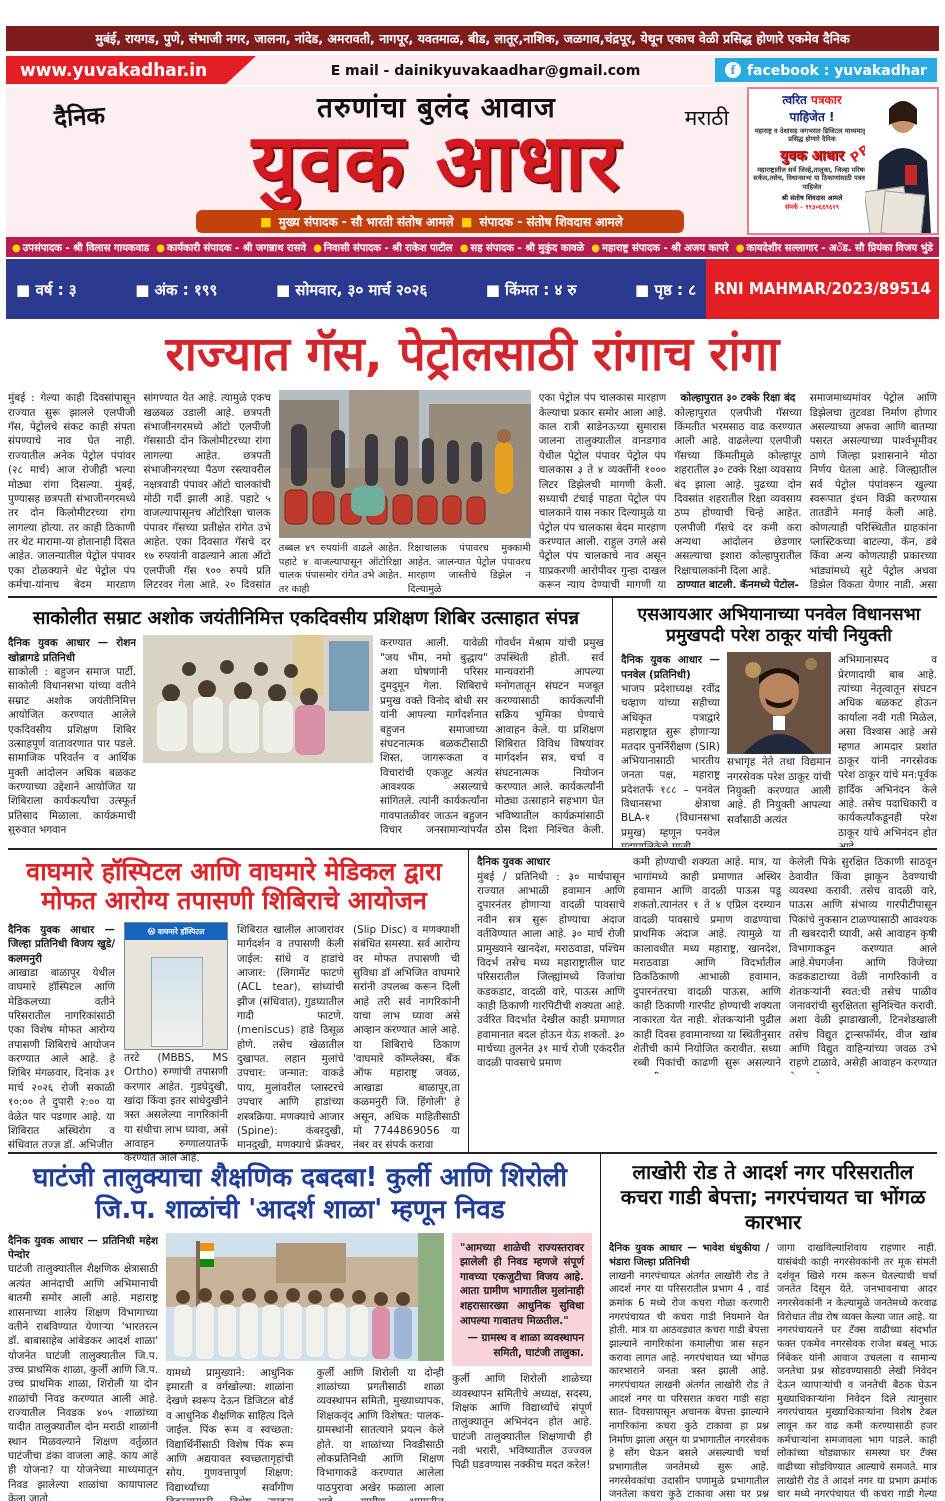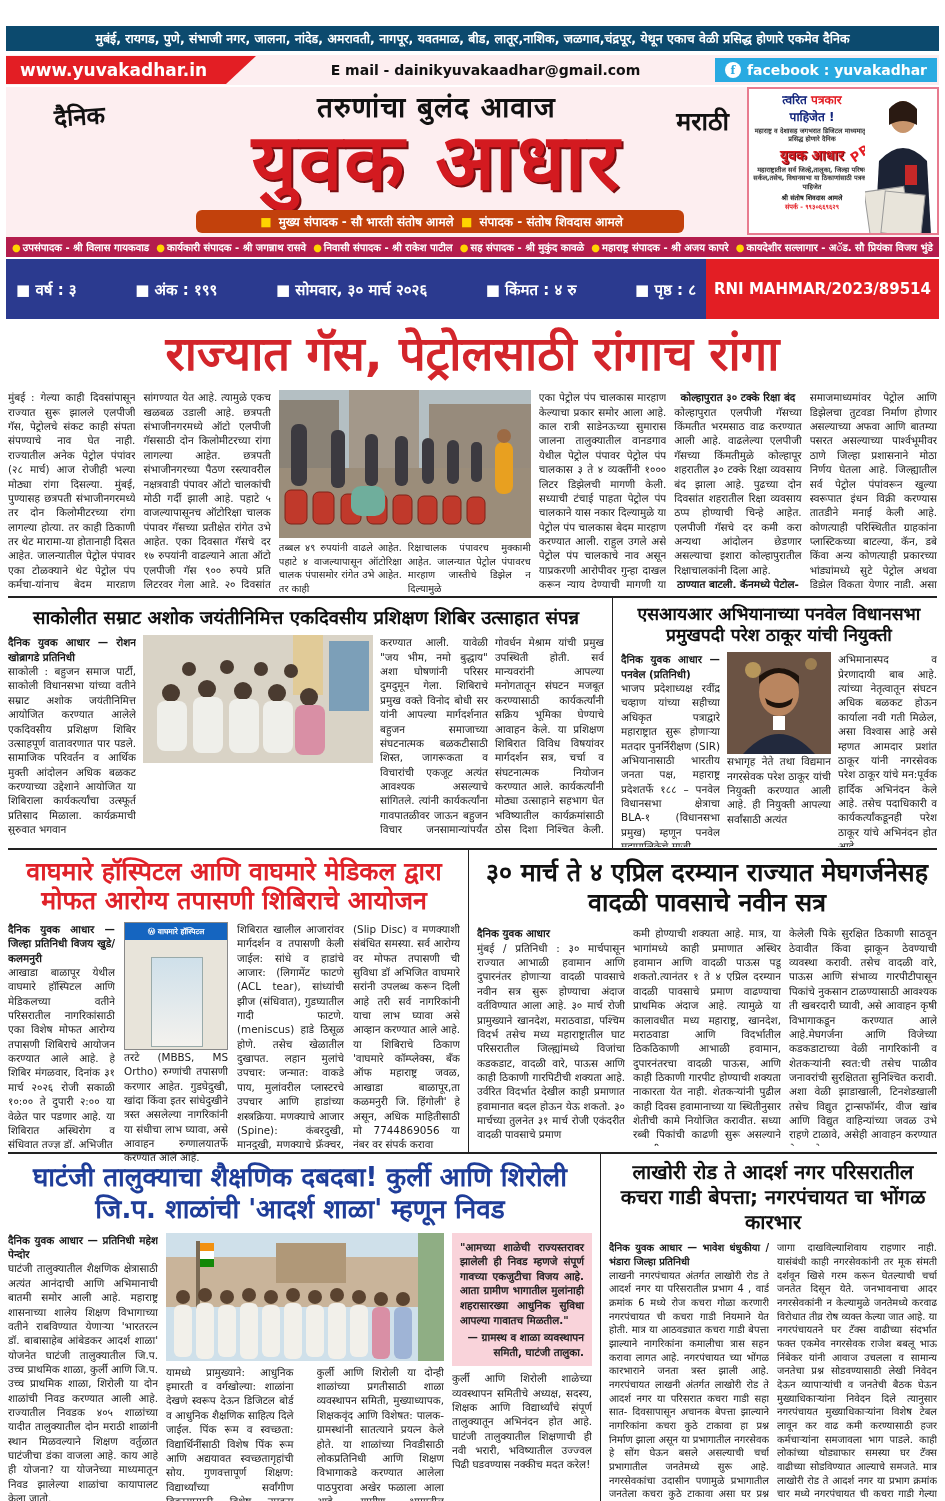--- a/index.html
+++ b/index.html
@@ -6,21 +6,21 @@
   body {
     width:945px; margin:0 auto; background:#ffffff;
     font-family:"DejaVu Sans","Liberation Sans",sans-serif;
     color:#1a1a1a;
   }
   .page { width:945px; background:#fff; }
 
   
   .top-pad { height:26px; background:#fff; }
   .cities-strip {
-    margin:0 6px; background:#0c4a6e; color:#fff;
+    margin:0 6px; background:#7f1d1d; color:#fff;
     font-size:12.5px; font-weight:bold; text-align:center;
     padding:5px 4px; line-height:1.2;
   }
   .header-row {
     display:flex; align-items:center; margin:4px 6px 2px 6px;
     background:#fdeef0; height:30px;
   }
   .www-ribbon {
     background:#e31e24; color:#fff; font-weight:bold; font-size:17px;
     padding:4px 26px 4px 14px; clip-path:polygon(0 0,100% 0,88% 100%,0 100%);
@@ -41,21 +41,21 @@
   .masthead {
     position:relative; height:150px; background:#fdeef0; margin:0 6px;
   }
   .mh-dainik { position:absolute; left:48px; top:12px; font-size:24px; font-weight:bold; color:#111; transform:rotate(-4deg); }
   .mh-center { position:absolute; left:128px; right:200px; top:0; text-align:center; }
   .mh-tagline { font-size:28px; font-weight:bold; color:#111; letter-spacing:1px; }
   .mh-title {
     font-size:78px; font-weight:bold; color:#d31a20; line-height:.95; letter-spacing:2px;
     text-shadow:2px 2px 0 #7a0d10;
   }
-  .mh-marathi { position:absolute; right:210px; top:16px; font-size:25px; font-weight:bold; color:#111; }
+  .mh-marathi { position:absolute; right:210px; top:16px; font-size:21px; font-weight:normal; color:#111; }
   .mh-editorline {
     position:absolute; left:190px; right:255px; bottom:4px;
     background:#c2410c; color:#fff; font-size:12px; font-weight:bold;
     text-align:center; padding:3px 4px; white-space:nowrap; overflow:hidden;border-radius:6px;
   }
   .mh-editorline .sq { color:#ffd400; margin:0 3px; }
   .ad-box {
     position:absolute; right:0; top:0; width:192px; height:148px;
     border:2px solid #e87b8f; background:#fff; overflow:hidden; font-weight:bold;
   }
@@ -376,21 +376,20 @@
             </div>
             <div class="hosp-door"></div>
           </div>
           <div class="col">तरटे (MBBS, MS Ortho) रुग्णांची तपासणी करणार आहेत. गुडघेदुखी, खांदा किंवा इतर सांधेदुखीने त्रस्त असलेल्या नागरिकांनी या संधीचा लाभ घ्यावा, असे आवाहन रुग्णालयातर्फे करण्यात आले आहे.</div>
         </div>
         <div class="col hosp-c">शिबिरात खालील आजारांवर मार्गदर्शन व तपासणी केली जाईल: सांधे व हाडांचे आजार: (लिगामेंट फाटणे (ACL tear), सांध्यांची झीज (संधिवात), गुडघ्यातील गादी फाटणे. (meniscus) हाडे ठिसूळ होणे. तसेच खेळातील दुखापत. लहान मुलांचे उपचार: जन्मात: वाकडे पाय, मुलांवरील प्लास्टरचे उपचार आणि हाडांच्या शस्त्रक्रिया. मणक्याचे आजार (Spine): कंबरदुखी, मानदुखी, मणक्याचे फ्रॅक्चर, स्लिप डिस्क</div>
         <div class="col hosp-c">(Slip Disc) व मणक्याशी संबंधित समस्या. सर्व आरोग्य वर मोफत तपासणी ची सुविधा डॉ अभिजित वाघमारे सरांनी उपलब्ध करून दिली आहे तरी सर्व नागरिकांनी याचा लाभ घ्यावा असे आव्हान करण्यात आले आहे. या शिबिराचे ठिकाण 'वाघमारे कॉम्प्लेक्स, बँक ऑफ महाराष्ट्र जवळ, आखाडा बाळापूर,ता कळमनुरी जि. हिंगोली' हे असून, अधिक माहितीसाठी मो 7744869056 या नंबर वर संपर्क करावा</div>
       </div>
     </div>
     <div class="art-weather vline">
-      <h2>३० मार्च ते ४ एप्रिल दरम्यान राज्यात मेघगर्जनेसह वादळी पावसाचे नवीन सत्र</h2>
       <div class="weather-body">
         <div class="col">
           <div class="byline">दैनिक युवक आधार</div>
           <span>मुंबई / प्रतिनिधी : ३० मार्चपासून राज्यात आभाळी हवामान आणि दुपारनंतर होणाऱ्या वादळी पावसाचे नवीन सत्र सुरू होण्याचा अंदाज वर्तविण्यात आला आहे. ३० मार्च रोजी प्रामुख्याने खानदेश, मराठवाडा, पश्चिम विदर्भ तसेच मध्य महाराष्ट्रातील घाट परिसरातील जिल्ह्यांमध्ये विजांचा कडकडाट, वादळी वारे, पाऊस आणि काही ठिकाणी गारपिटीची शक्यता आहे. उर्वरित विदर्भात देखील काही प्रमाणात हवामानात बदल होऊन येऊ शकतो. ३० मार्चच्या तुलनेत ३१ मार्च रोजी एकंदरीत वादळी पावसाचे प्रमाण</span>
         </div>
         <div class="col">कमी होण्याची शक्यता आहे. मात्र, या भागांमध्ये काही प्रमाणात अस्थिर हवामान आणि वादळी पाऊस पडू शकतो.त्यानंतर १ ते ४ एप्रिल दरम्यान वादळी पावसाचे प्रमाण वाढण्याचा प्राथमिक अंदाज आहे. त्यामुळे या कालावधीत मध्य महाराष्ट्र, खानदेश, मराठवाडा आणि विदर्भातील ठिकठिकाणी आभाळी हवामान, दुपारनंतरचा वादळी पाऊस, आणि काही ठिकाणी गारपीट होण्याची शक्यता नाकारता येत नाही. शेतकऱ्यांनी पुढील काही दिवस हवामानाच्या या स्थितीनुसार शेतीची कामे नियोजित करावीत. सध्या रब्बी पिकांची काढणी सुरू असल्याने काढणी</div>
         <div class="col">केलेली पिके सुरक्षित ठिकाणी साठवून ठेवावीत किंवा झाकून ठेवण्याची व्यवस्था करावी. तसेच वादळी वारे, पाऊस आणि संभाव्य गारपीटीपासून पिकांचे नुकसान टाळण्यासाठी आवश्यक ती खबरदारी घ्यावी, असे आवाहन कृषी विभागाकडून करण्यात आले आहे.मेघगर्जना आणि विजेच्या कडकडाटाच्या वेळी नागरिकांनी व शेतकऱ्यांनी स्वत:ची तसेच पाळीव जनावरांची सुरक्षितता सुनिश्चित करावी. अशा वेळी झाडाखाली, टिनशेडखाली तसेच विद्युत ट्रान्सफॉर्मर, वीज खांब आणि विद्युत वाहिन्यांच्या जवळ उभे राहणे टाळावे, असेही आवाहन करण्यात येत आहे.</div>
       </div>
     </div>
   </div>

